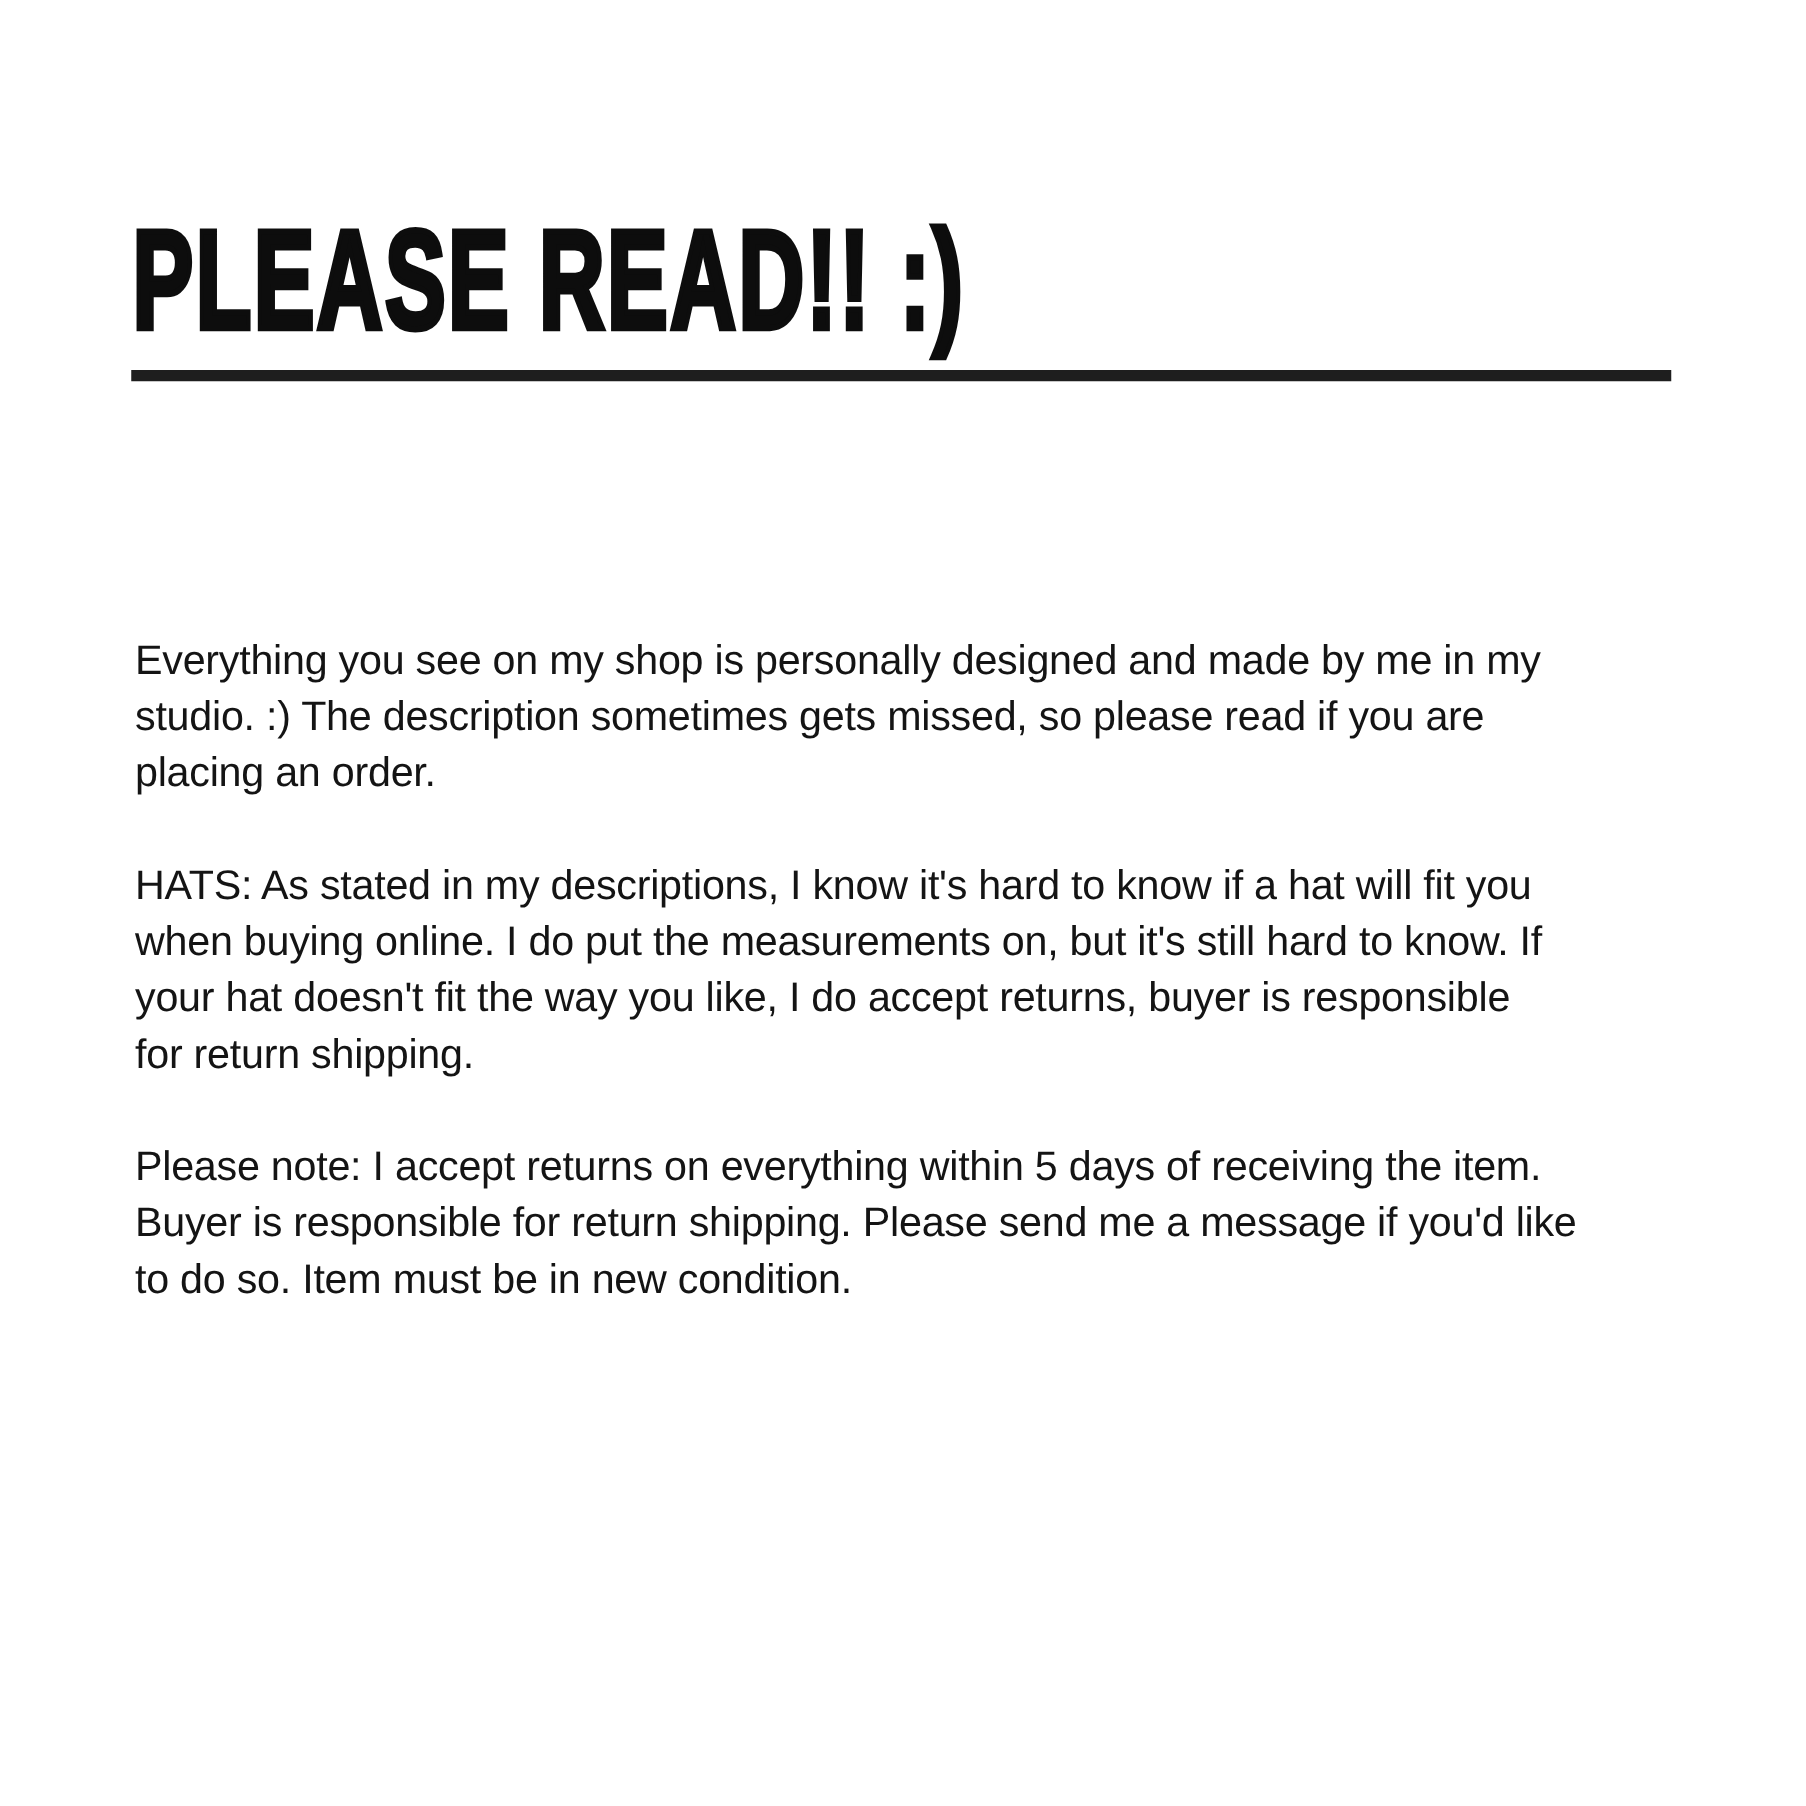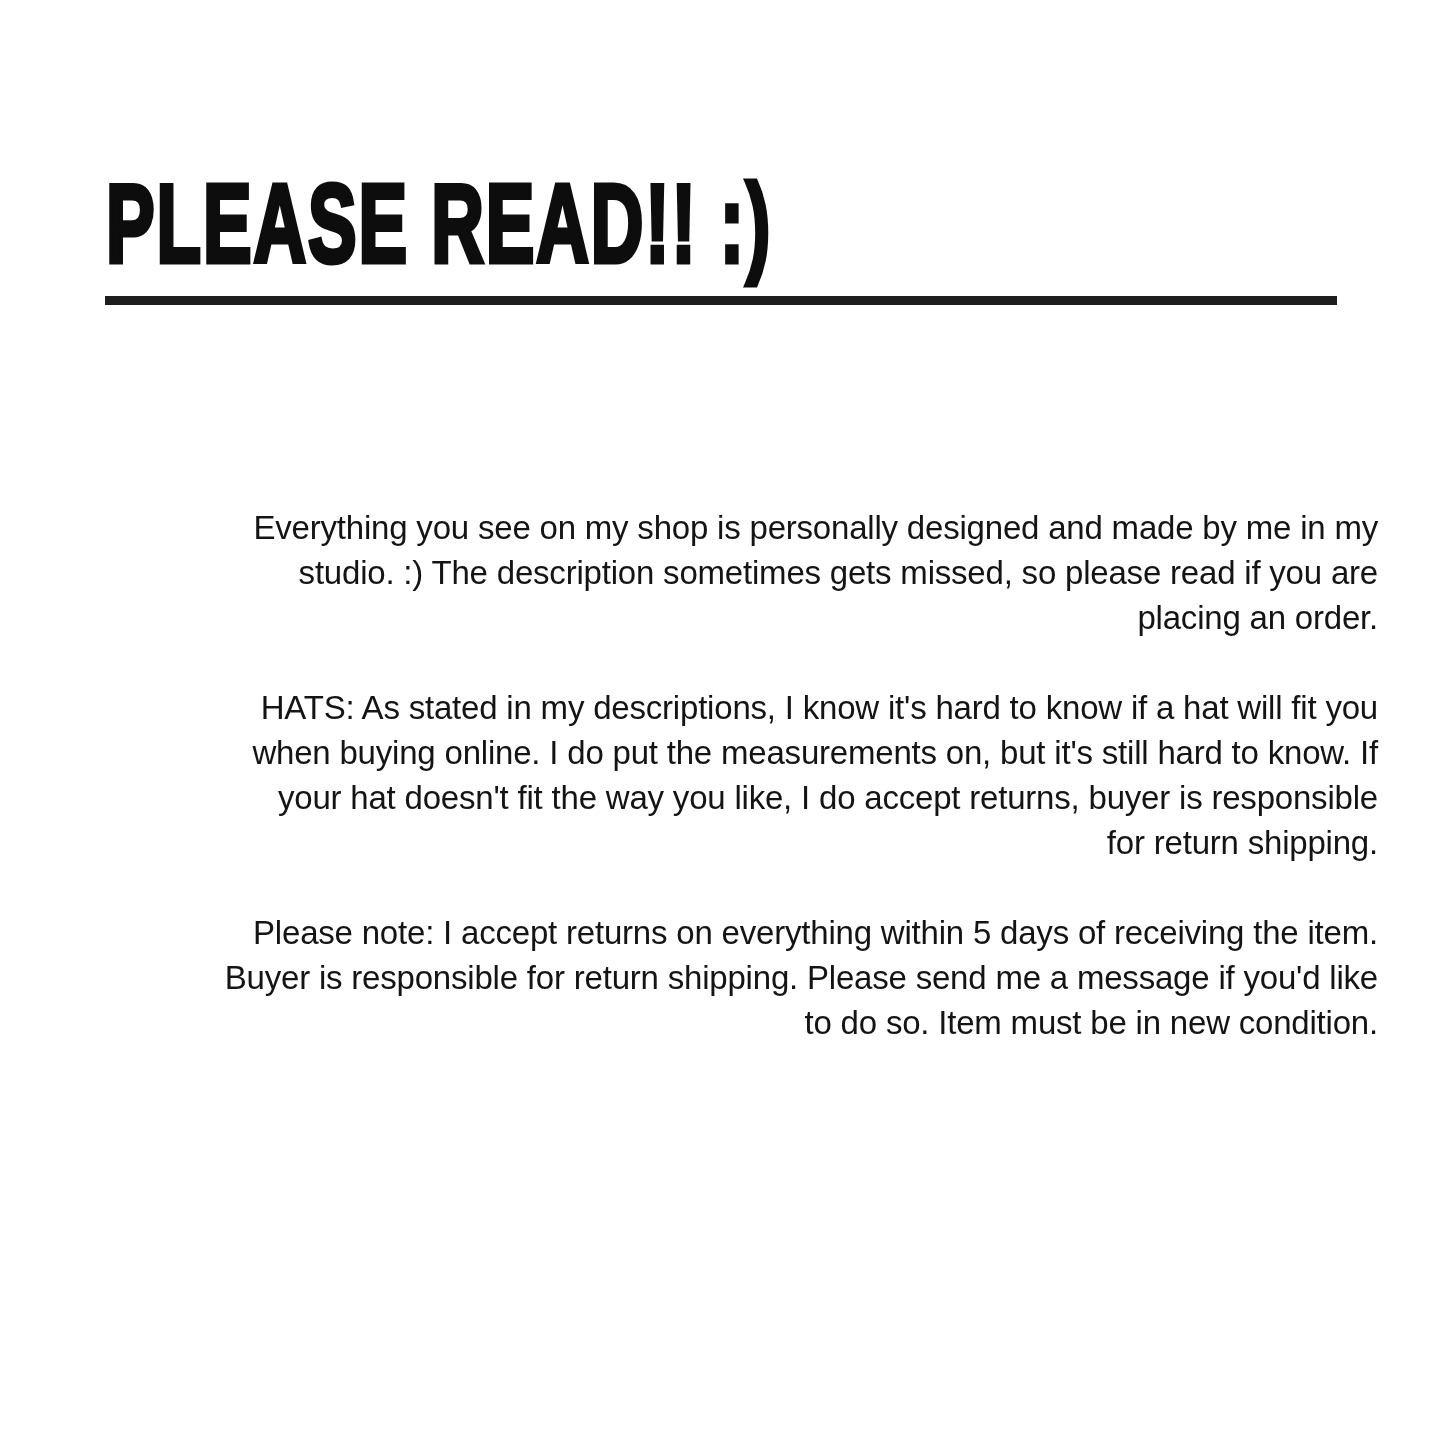--- a/index.html
+++ b/index.html
@@ -45,21 +45,20 @@
     top: 505px;
     width: 1270px;
     color: #141414;
     font-size: 33px;
     line-height: 45px;
     letter-spacing: -0.2px;
   }
   .body-copy p {
     margin: 0 0 45px 0;
     white-space: pre-line;
-    text-align: right;
   }
   .body-copy p:last-child {
     margin-bottom: 0;
   }
 </style>
 </head>
 <body>
 
 <div class="page">
   <h1 class="headline">PLEASE READ!! :)</h1>

